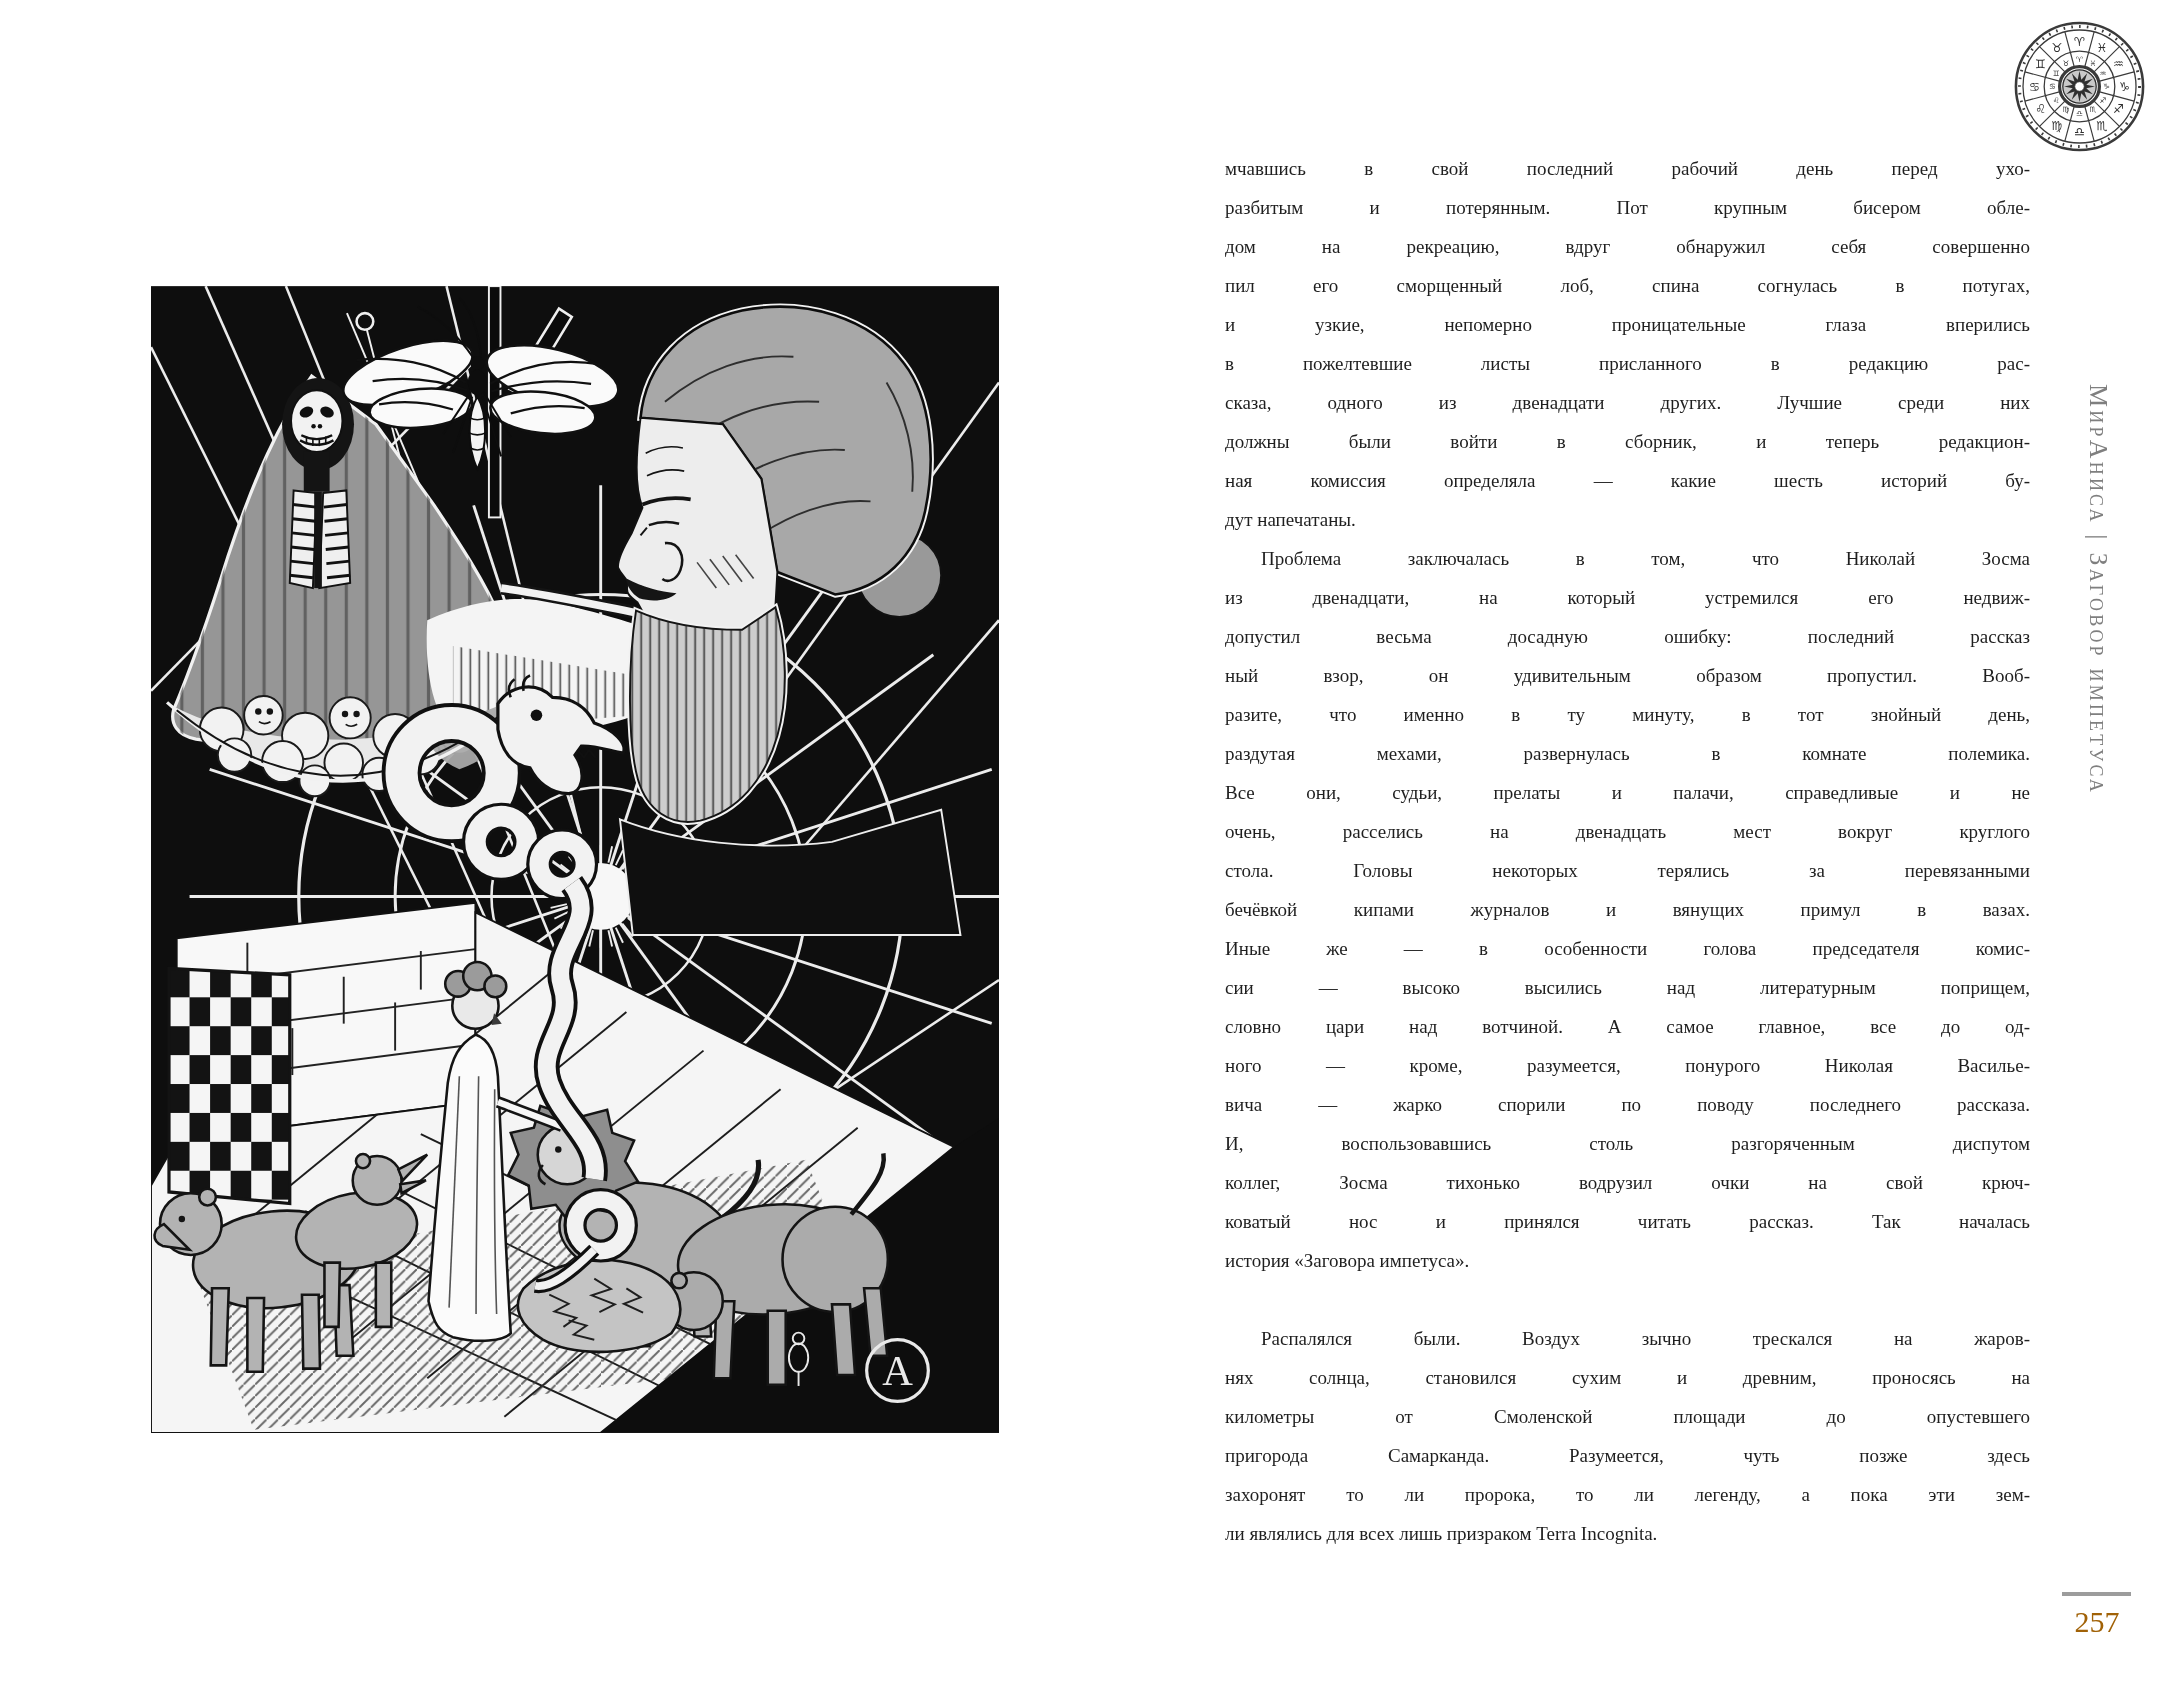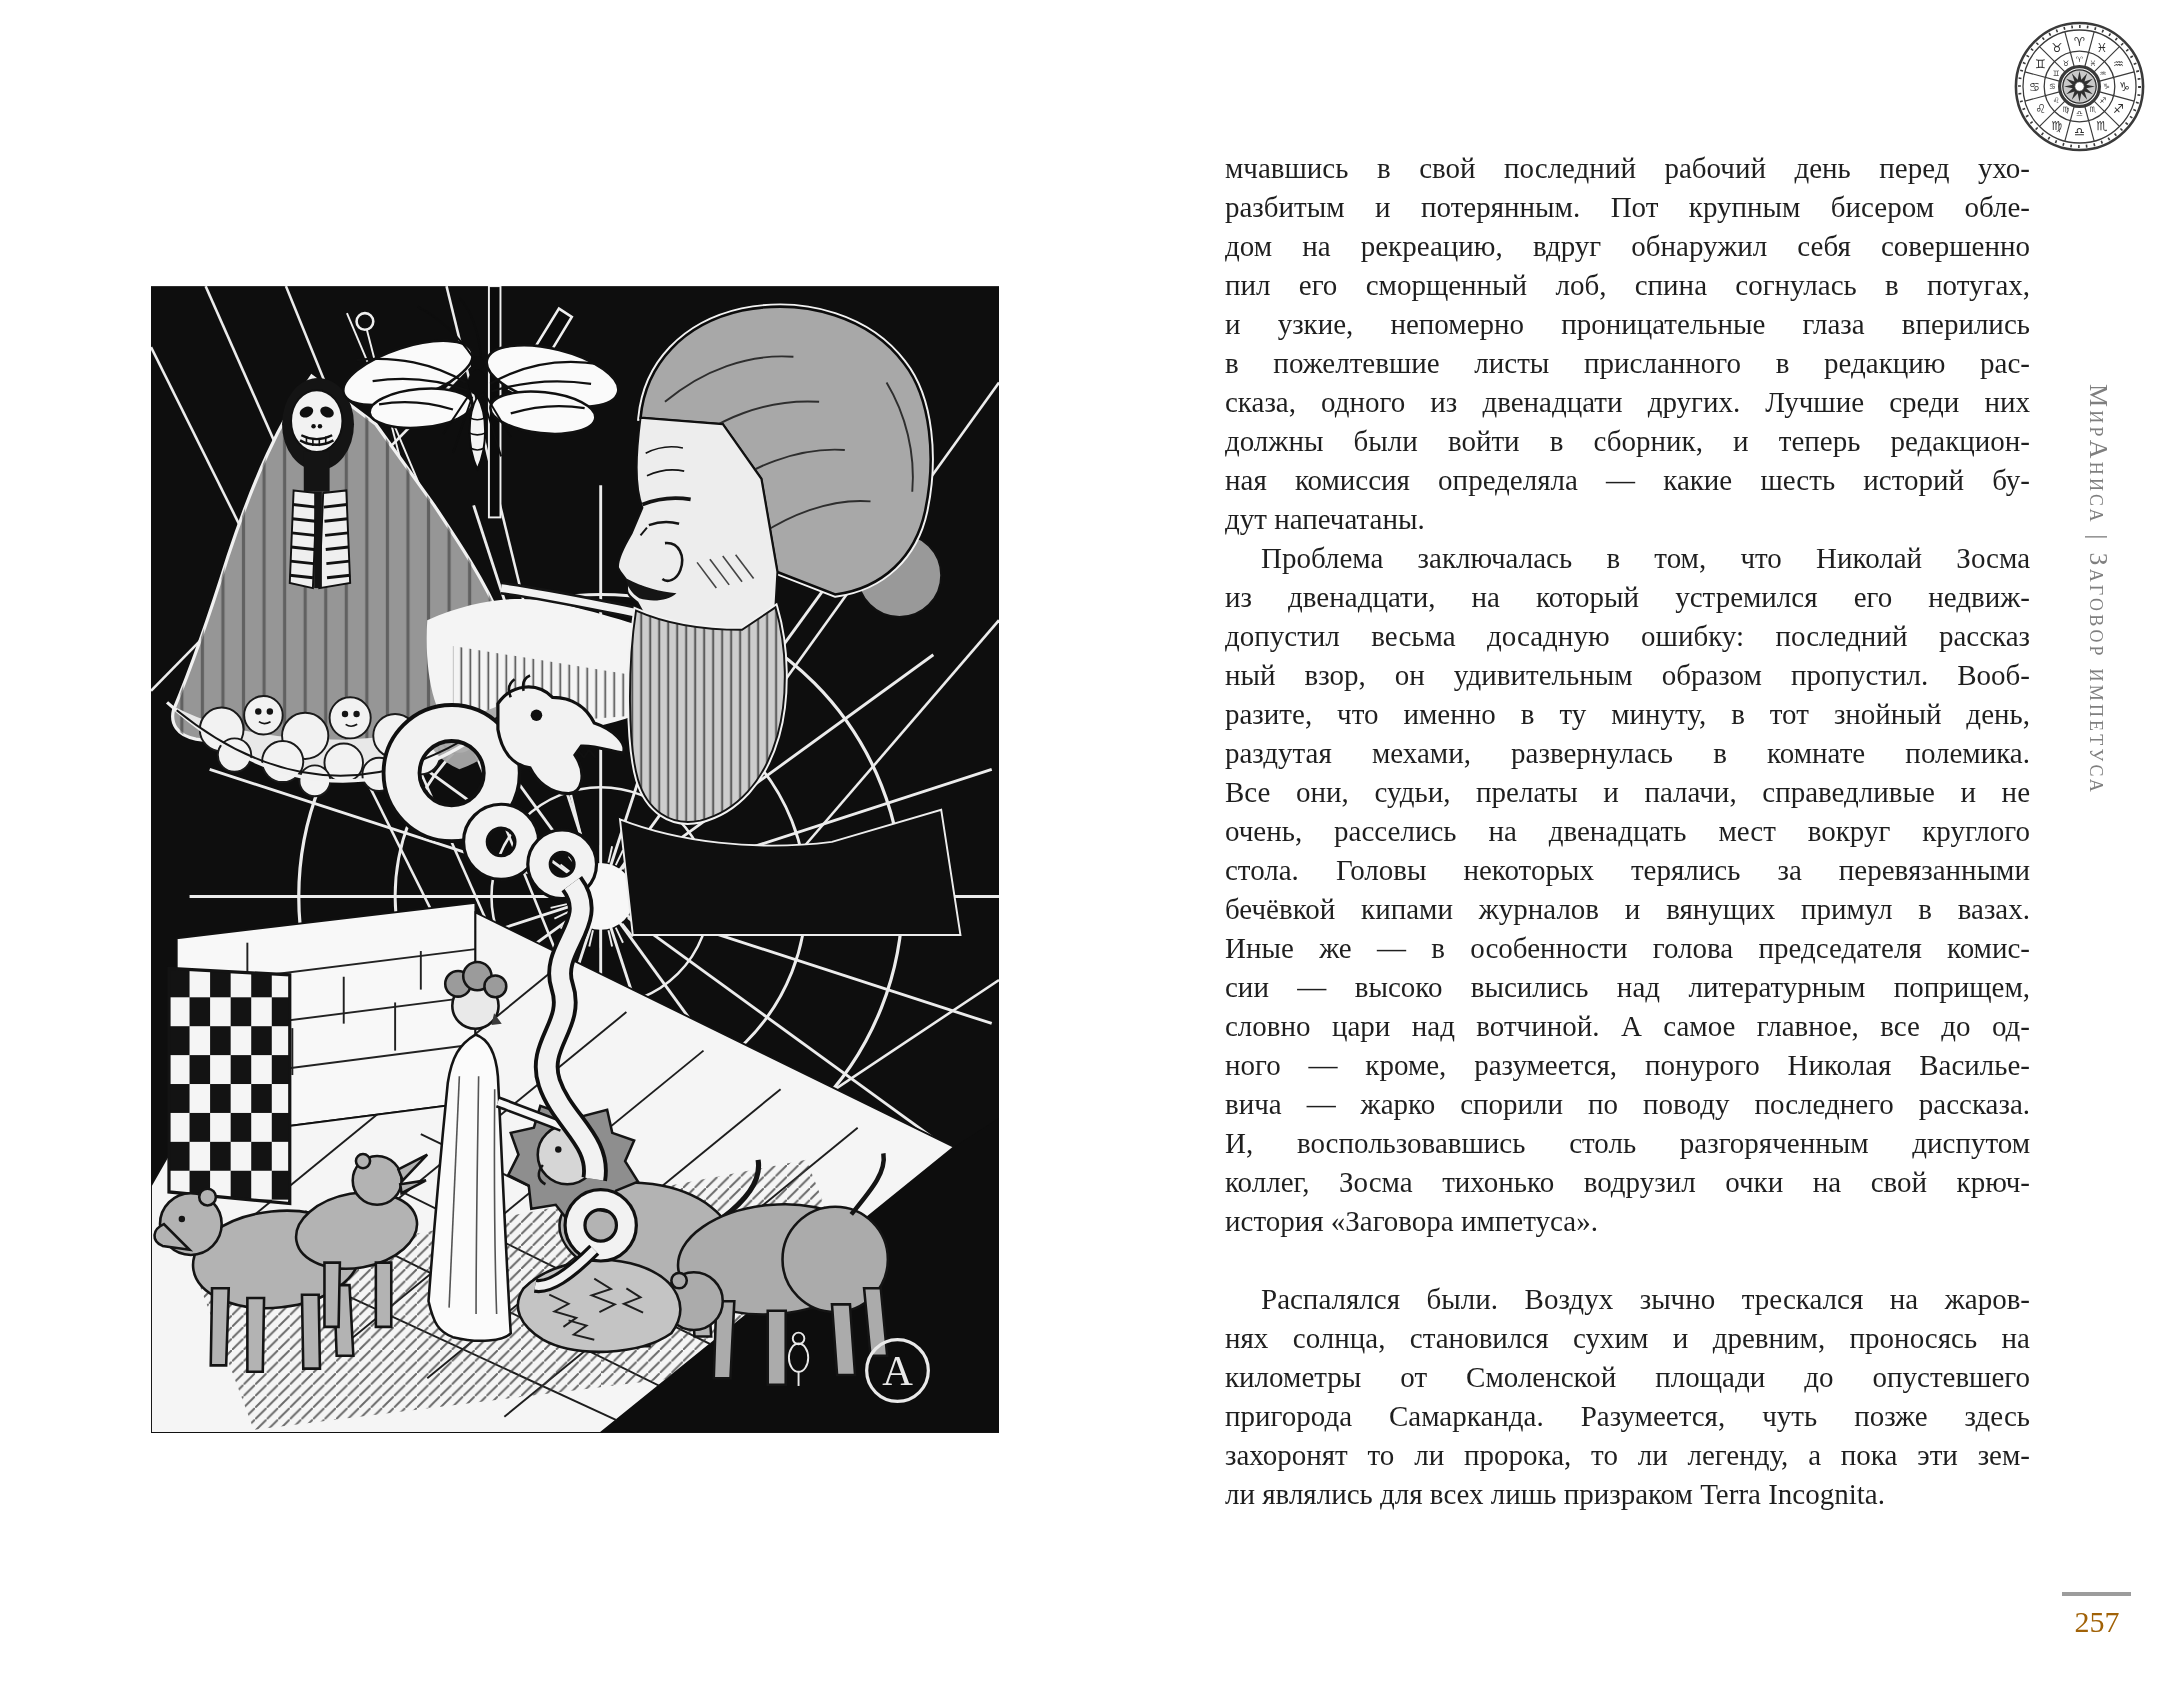--- a/index.html
+++ b/index.html
@@ -3,21 +3,21 @@
 <meta charset="utf-8">
 <style>
   html,body{margin:0;padding:0;}
   body{
     width:2183px;height:1706px;position:relative;overflow:hidden;
     background:#ffffff;font-family:"Liberation Serif",serif;
   }
   
   .story{
     position:absolute;left:1225px;top:149px;width:805px;
-    color:#1f1f1f;font-size:29px;line-height:39px;
+    color:#1f1f1f;font-size:19px;line-height:39px;
   }
   .para{margin:0;}
   .para.break{margin-top:39px;}
   .line{
     display:block;height:39px;white-space:nowrap;
     text-align:justify;text-align-last:justify;
   }
   .line.lastline{text-align-last:left;}
   .line.indent{text-indent:36px;}
   
@@ -516,20 +516,21 @@
       <span class="line">очень, расселись на двенадцать мест вокруг круглого</span>
       <span class="line">стола. Головы некоторых терялись за перевязанными</span>
       <span class="line">бечёвкой кипами журналов и вянущих примул в вазах.</span>
       <span class="line">Иные же — в особенности голова председателя комис-</span>
       <span class="line">сии — высоко высились над литературным поприщем,</span>
       <span class="line">словно цари над вотчиной. А самое главное, все до од-</span>
       <span class="line">ного — кроме, разумеется, понурого Николая Василье-</span>
       <span class="line">вича — жарко спорили по поводу последнего рассказа.</span>
       <span class="line">И, воспользовавшись столь разгоряченным диспутом</span>
       <span class="line">коллег, Зосма тихонько водрузил очки на свой крюч-</span>
+      <span class="line">коватый нос и принялся читать рассказ. Так началась</span>
       <span class="line lastline">история «Заговора импетуса».</span>
     </div>
     <div class="para break">
       <span class="line indent">Распалялся были. Воздух зычно трескался на жаров-</span>
       <span class="line">нях солнца, становился сухим и древним, проносясь на</span>
       <span class="line">километры от Смоленской площади до опустевшего</span>
       <span class="line">пригорода Самарканда. Разумеется, чуть позже здесь</span>
       <span class="line">захоронят то ли пророка, то ли легенду, а пока эти зем-</span>
       <span class="line lastline">ли являлись для всех лишь призраком Terra Incognita.</span>
     </div>

